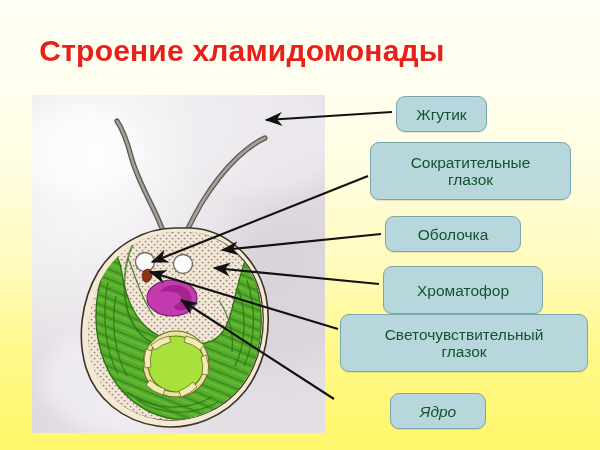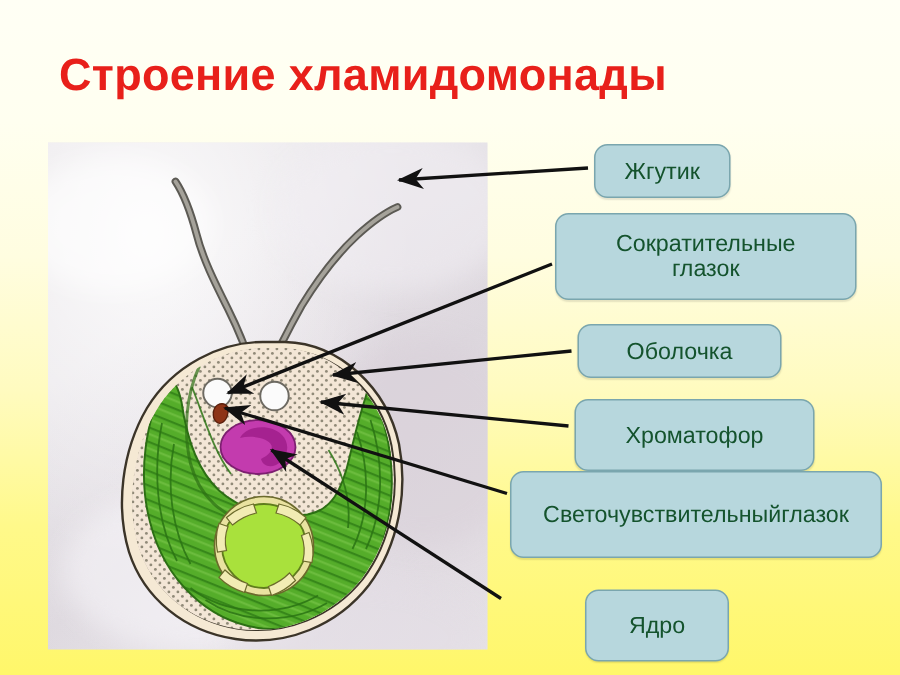--- a/index.html
+++ b/index.html
@@ -270,22 +270,22 @@
   </div>
 
   <div class="label" style="left:385px; top:216px; width:136px; height:36px;">
     <span>Оболочка</span>
   </div>
 
   <div class="label" style="left:383px; top:266px; width:160px; height:48px;">
     <span>Хроматофор</span>
   </div>
 
-  <div class="label" style="left:340px; top:314px; width:248px; height:58px; ">
+  <div class="label" style="left:340px; top:314px; width:248px; height:58px; flex-direction:column;">
     <span>Светочувствительный</span>
     <span>глазок</span>
   </div>
 
-  <div class="label" style="left:390px; top:393px; width:96px; height:48px;">
+  <div class="label" style="left:390px; top:393px; width:96px; height:36px;font-style:italic;">
     <span>Ядро</span>
   </div>
 
 </div>
 
 </body></html>

